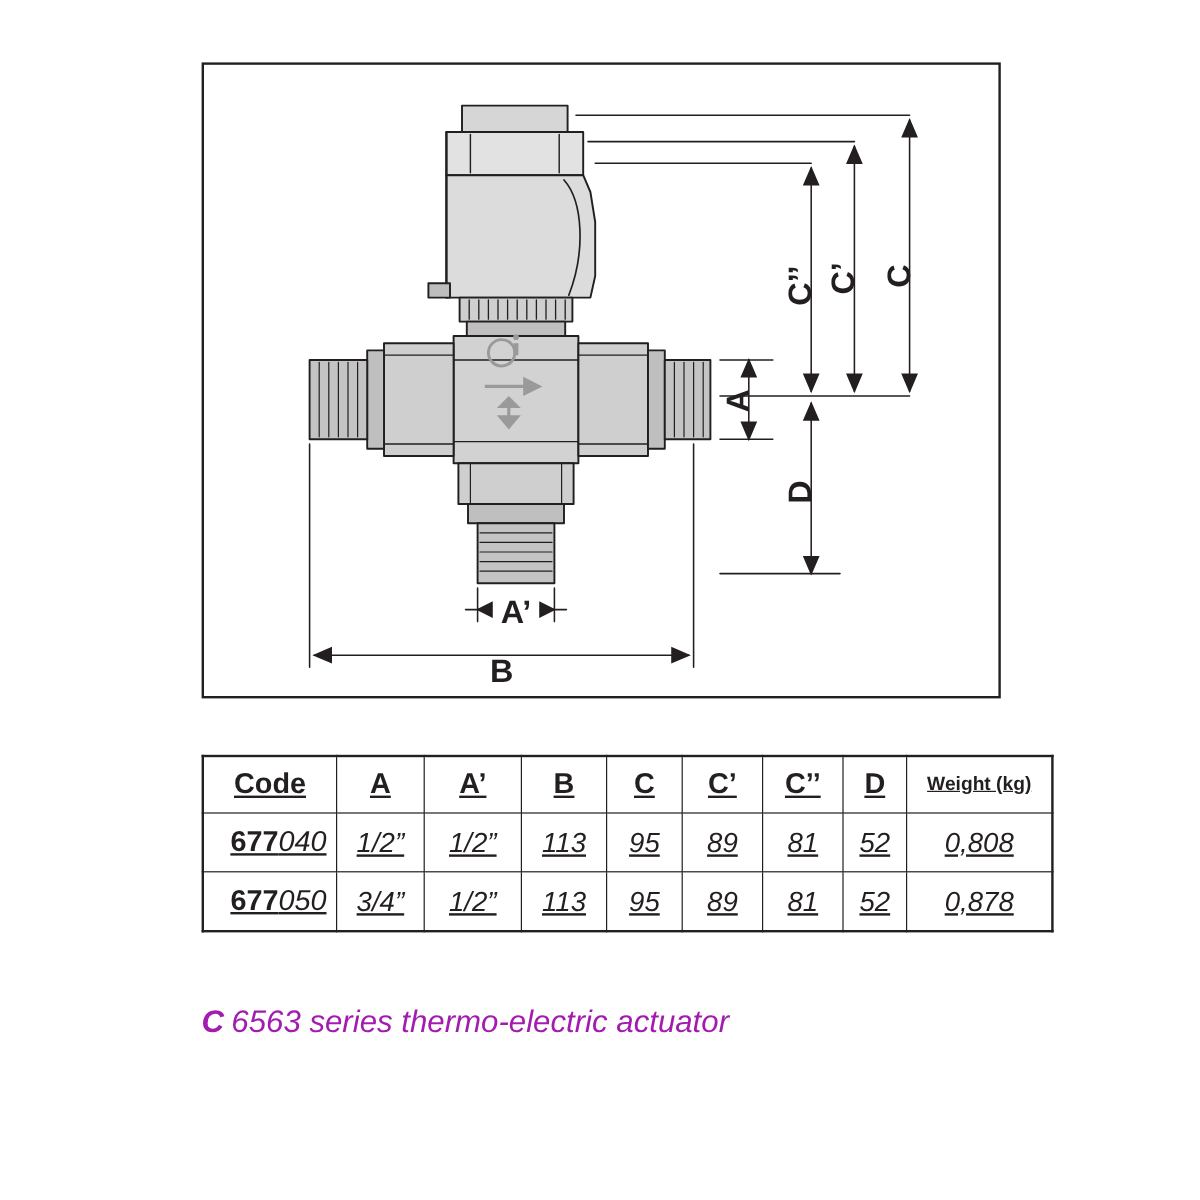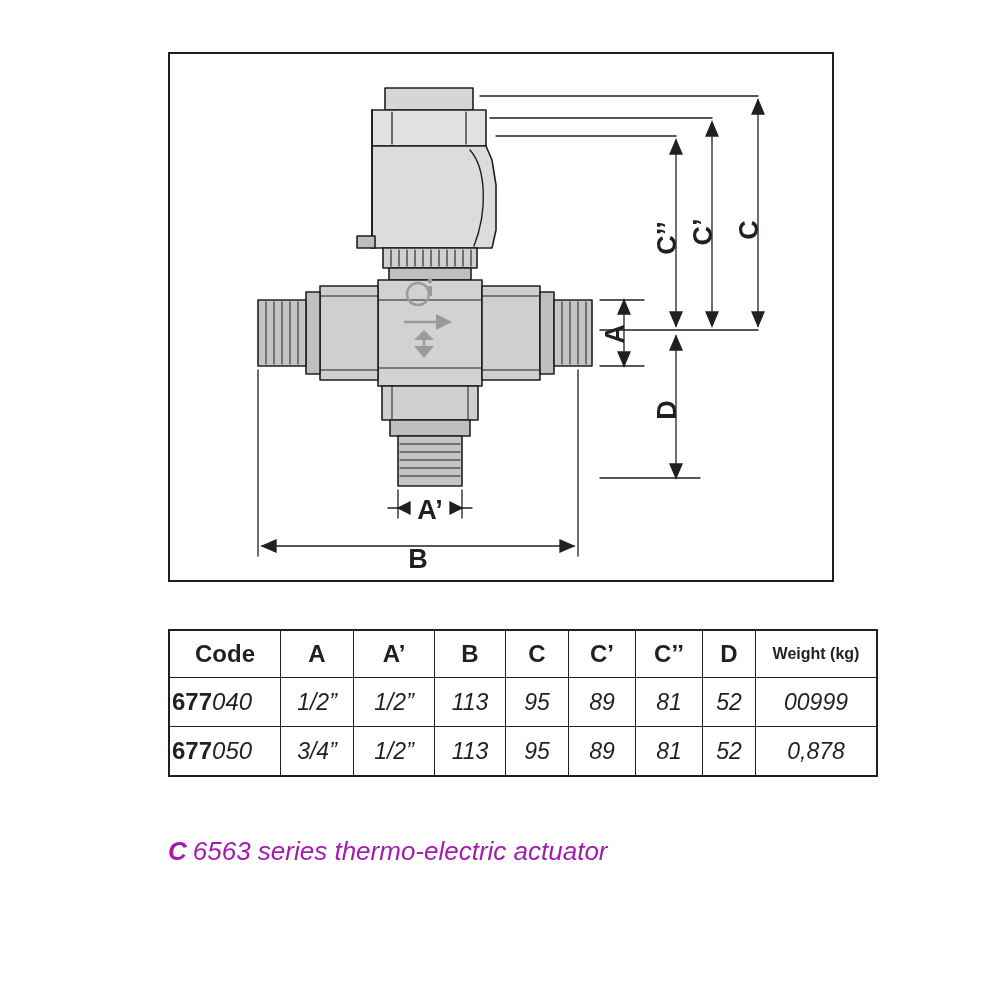--- a/index.html
+++ b/index.html
@@ -38,20 +38,21 @@
   }
 
   
   .spec-table {
     position: absolute;
     left: 168px;
     top: 629px;
     border-collapse: collapse;
     border: 2px solid #231f20;
     background: #fff;
+    text-decoration: underline;
   }
   .spec-table th, .spec-table td {
     border: 1.5px solid #231f20;
     text-align: center;
     font-family: "Liberation Sans", sans-serif;
     font-size: 23px;
     font-style: italic;
     padding: 0;
     height: 48px;
     color: #231f20;
@@ -61,21 +62,21 @@
     font-weight: bold;
     font-style: normal;
     font-size: 24px;
     height: 46px;
   }
   .spec-table th.code-head { width: 110px; }
   .spec-table td.code-cell {
     font-style: italic;
     font-size: 24px;
     text-align: left;
-    padding-left: 2px;
+    padding-left: 22px;
   }
   .code-cell b {
     font-weight: bold;
     font-style: normal;
   }
   .col-a  { width: 72px; }
   .col-ap { width: 80px; }
   .col-b  { width: 70px; }
   .col-c  { width: 62px; }
   .col-cp { width: 66px; }
@@ -303,21 +304,21 @@
   <tbody>
     <tr>
       <td class="code-cell"><b>677</b><span>040</span></td>
       <td>1/2”</td>
       <td>1/2”</td>
       <td>113</td>
       <td>95</td>
       <td>89</td>
       <td>81</td>
       <td>52</td>
-      <td>00999</td>
+      <td>0,808</td>
     </tr>
     <tr>
       <td class="code-cell"><b>677</b><span>050</span></td>
       <td>3/4”</td>
       <td>1/2”</td>
       <td>113</td>
       <td>95</td>
       <td>89</td>
       <td>81</td>
       <td>52</td>

